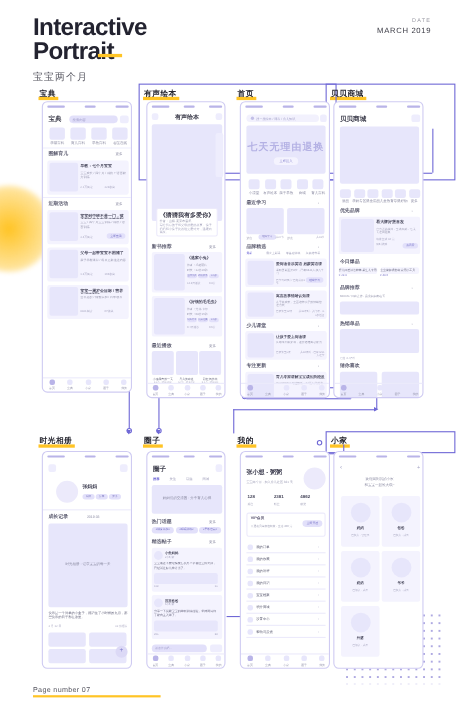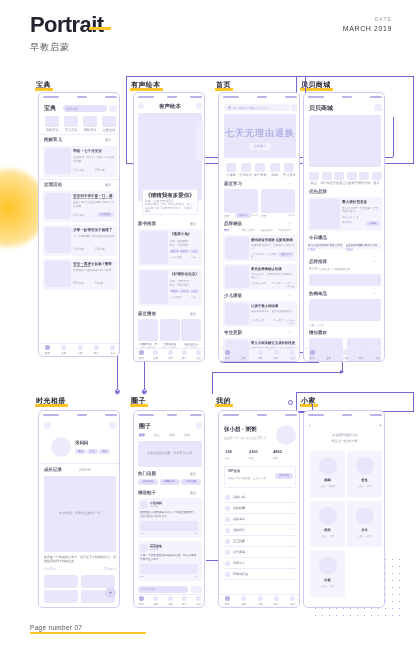--- a/index.html
+++ b/index.html
@@ -125,25 +125,26 @@
   .pill { background:#e2e0fa; border-radius:5px; }
   .divider { height:1px; background:#eceafb; }
   .avatar-lg { border-radius:50%; background:#eceafb; }
 </style>
 </head>
 <body>
 
 <div id="sun"></div>
 
 <div id="header">
+  <div id="title-l1">Interactive</div>
   <div id="title-l2">
     <span>Portrait</span>
     <span id="title-underline"></span>
   </div>
-  <div id="subtitle">早教启蒙</div>
+  <div id="subtitle">宝宝两个月</div>
 </div>
 
 <div id="header-right">
   <div id="date-label">DATE</div>
   <div id="date-value">MARCH 2019</div>
 </div>
 
 <div id="dot-grid"></div>
 
 <div id="footer">

